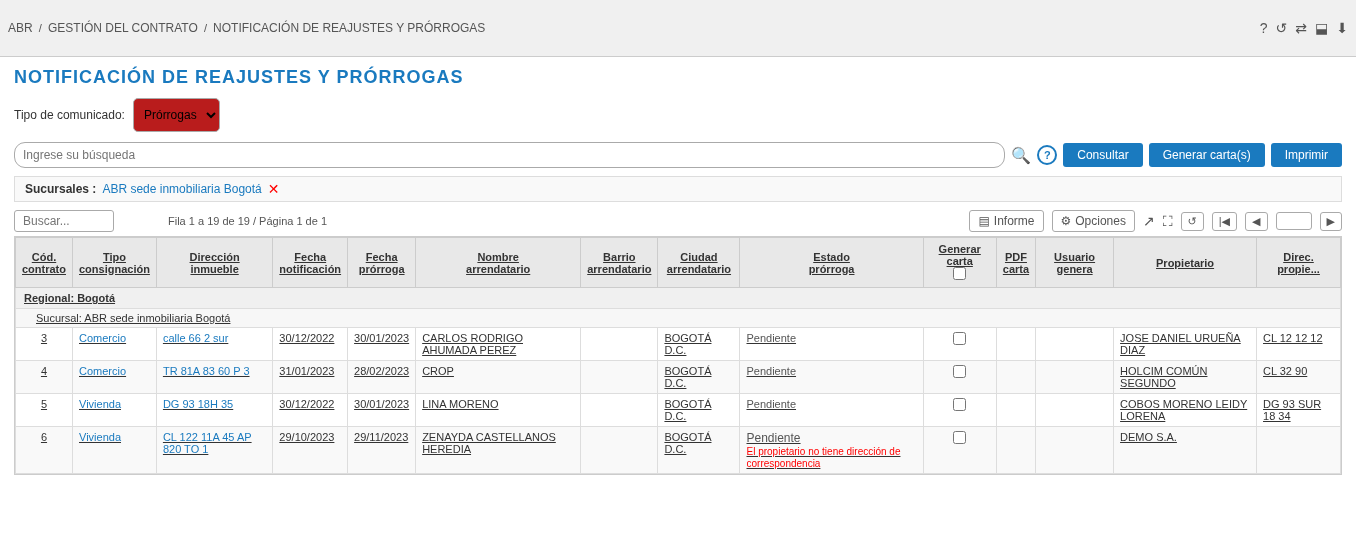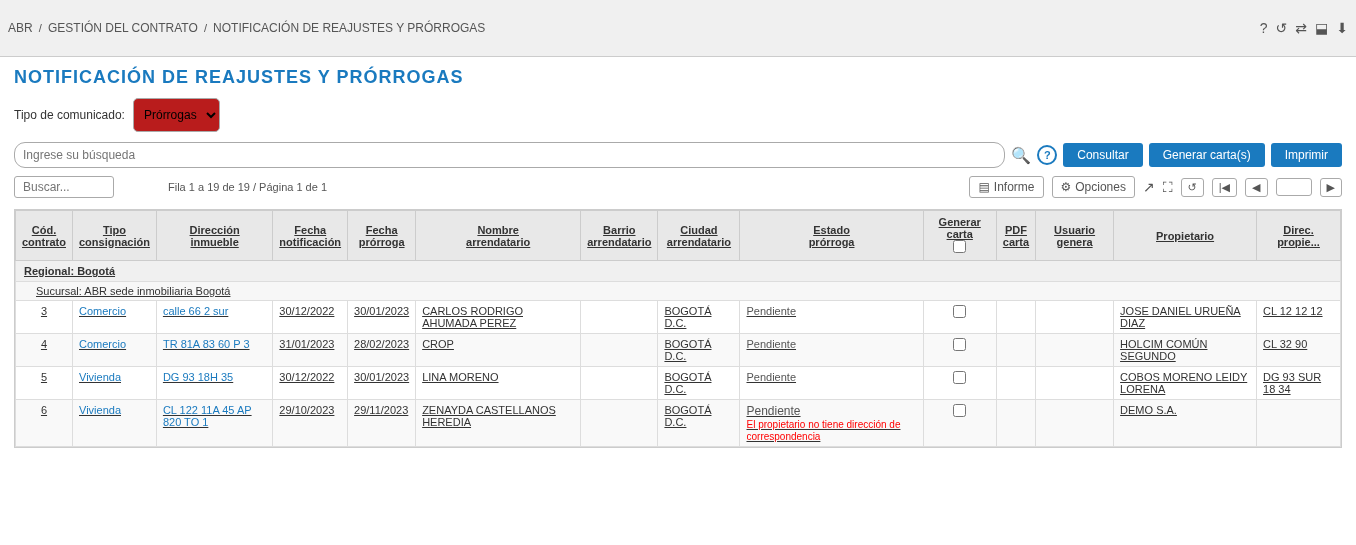--- a/index.html
+++ b/index.html
@@ -96,21 +96,21 @@
       font-size: 12px;
     }
     .filter-label { font-weight: bold; }
     .filter-value { color: #1a7abf; }
     .filter-remove { color: red; cursor: pointer; font-size: 14px; }
 
     
     .table-toolbar {
       display: flex;
       justify-content: space-between;
-      margin-bottom: 11px;
+      margin-bottom: 4px;
     }
     .table-toolbar-left { display: flex; align-items: center; gap: 6px; }
     .table-toolbar-right { display: flex; align-items: center; gap: 8px; }
     .buscar-input {
       border: 1px solid #aaa;
       border-radius: 3px;
       padding: 3px 8px;
       font-size: 12px;
       width: 100px;
       color: #aaa;
@@ -242,20 +242,25 @@
 
   <div class="search-row">
     <input class="search-input" type="text" placeholder="Ingrese su búsqueda" style="">
     <button class="search-icon-btn" title="Buscar">🔍</button>
     <button class="help-icon">?</button>
     <button class="btn-primary">Consultar</button>
     <button class="btn-primary">Generar carta(s)</button>
     <button class="btn-primary">Imprimir</button>
   </div>
 
+  <div class="filter-row">
+    <span class="filter-label">Sucursales :</span>
+    <span class="filter-value">ABR sede inmobiliaria Bogotá</span>
+    <span class="filter-remove">✕</span>
+  </div>
 
   <div class="table-toolbar">
     <div class="table-toolbar-left">
       <input class="buscar-input" type="text" placeholder="Buscar..." style="">
       <span class="paginacion">Fila 1 a 19 de 19 / Página 1 de 1</span>
     </div>
     <div class="table-toolbar-right">
       <button class="informe-btn">
         <span>▤</span>
         <span>Informe</span>

